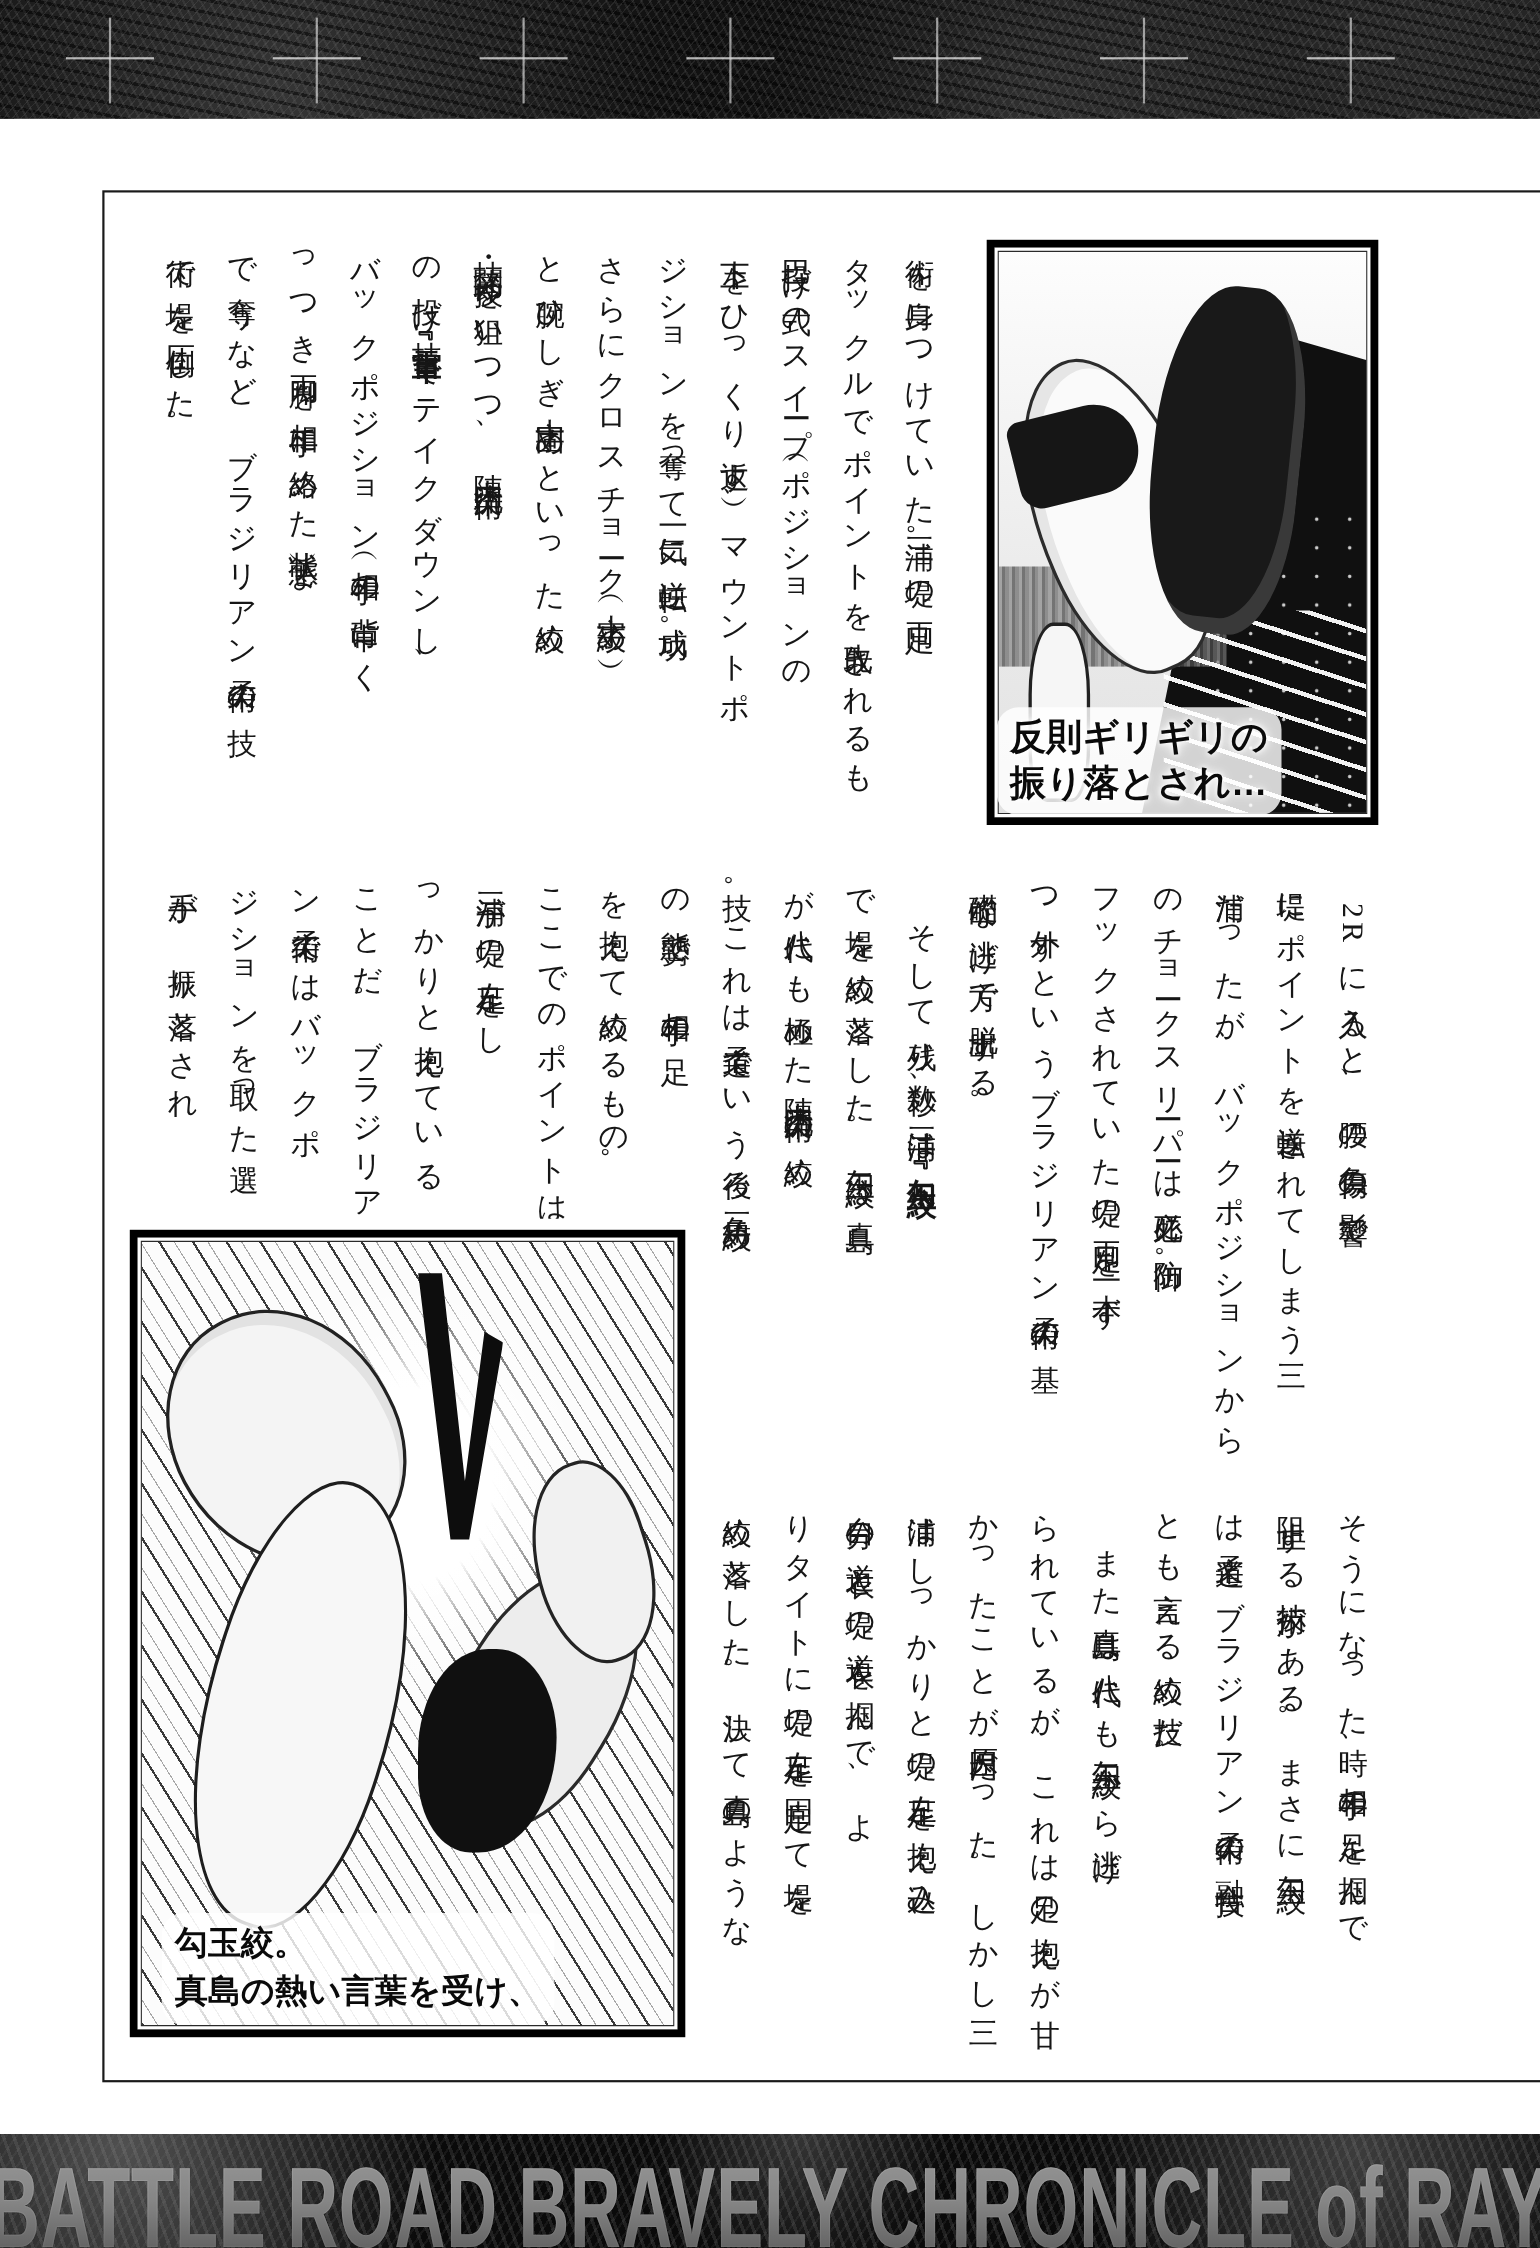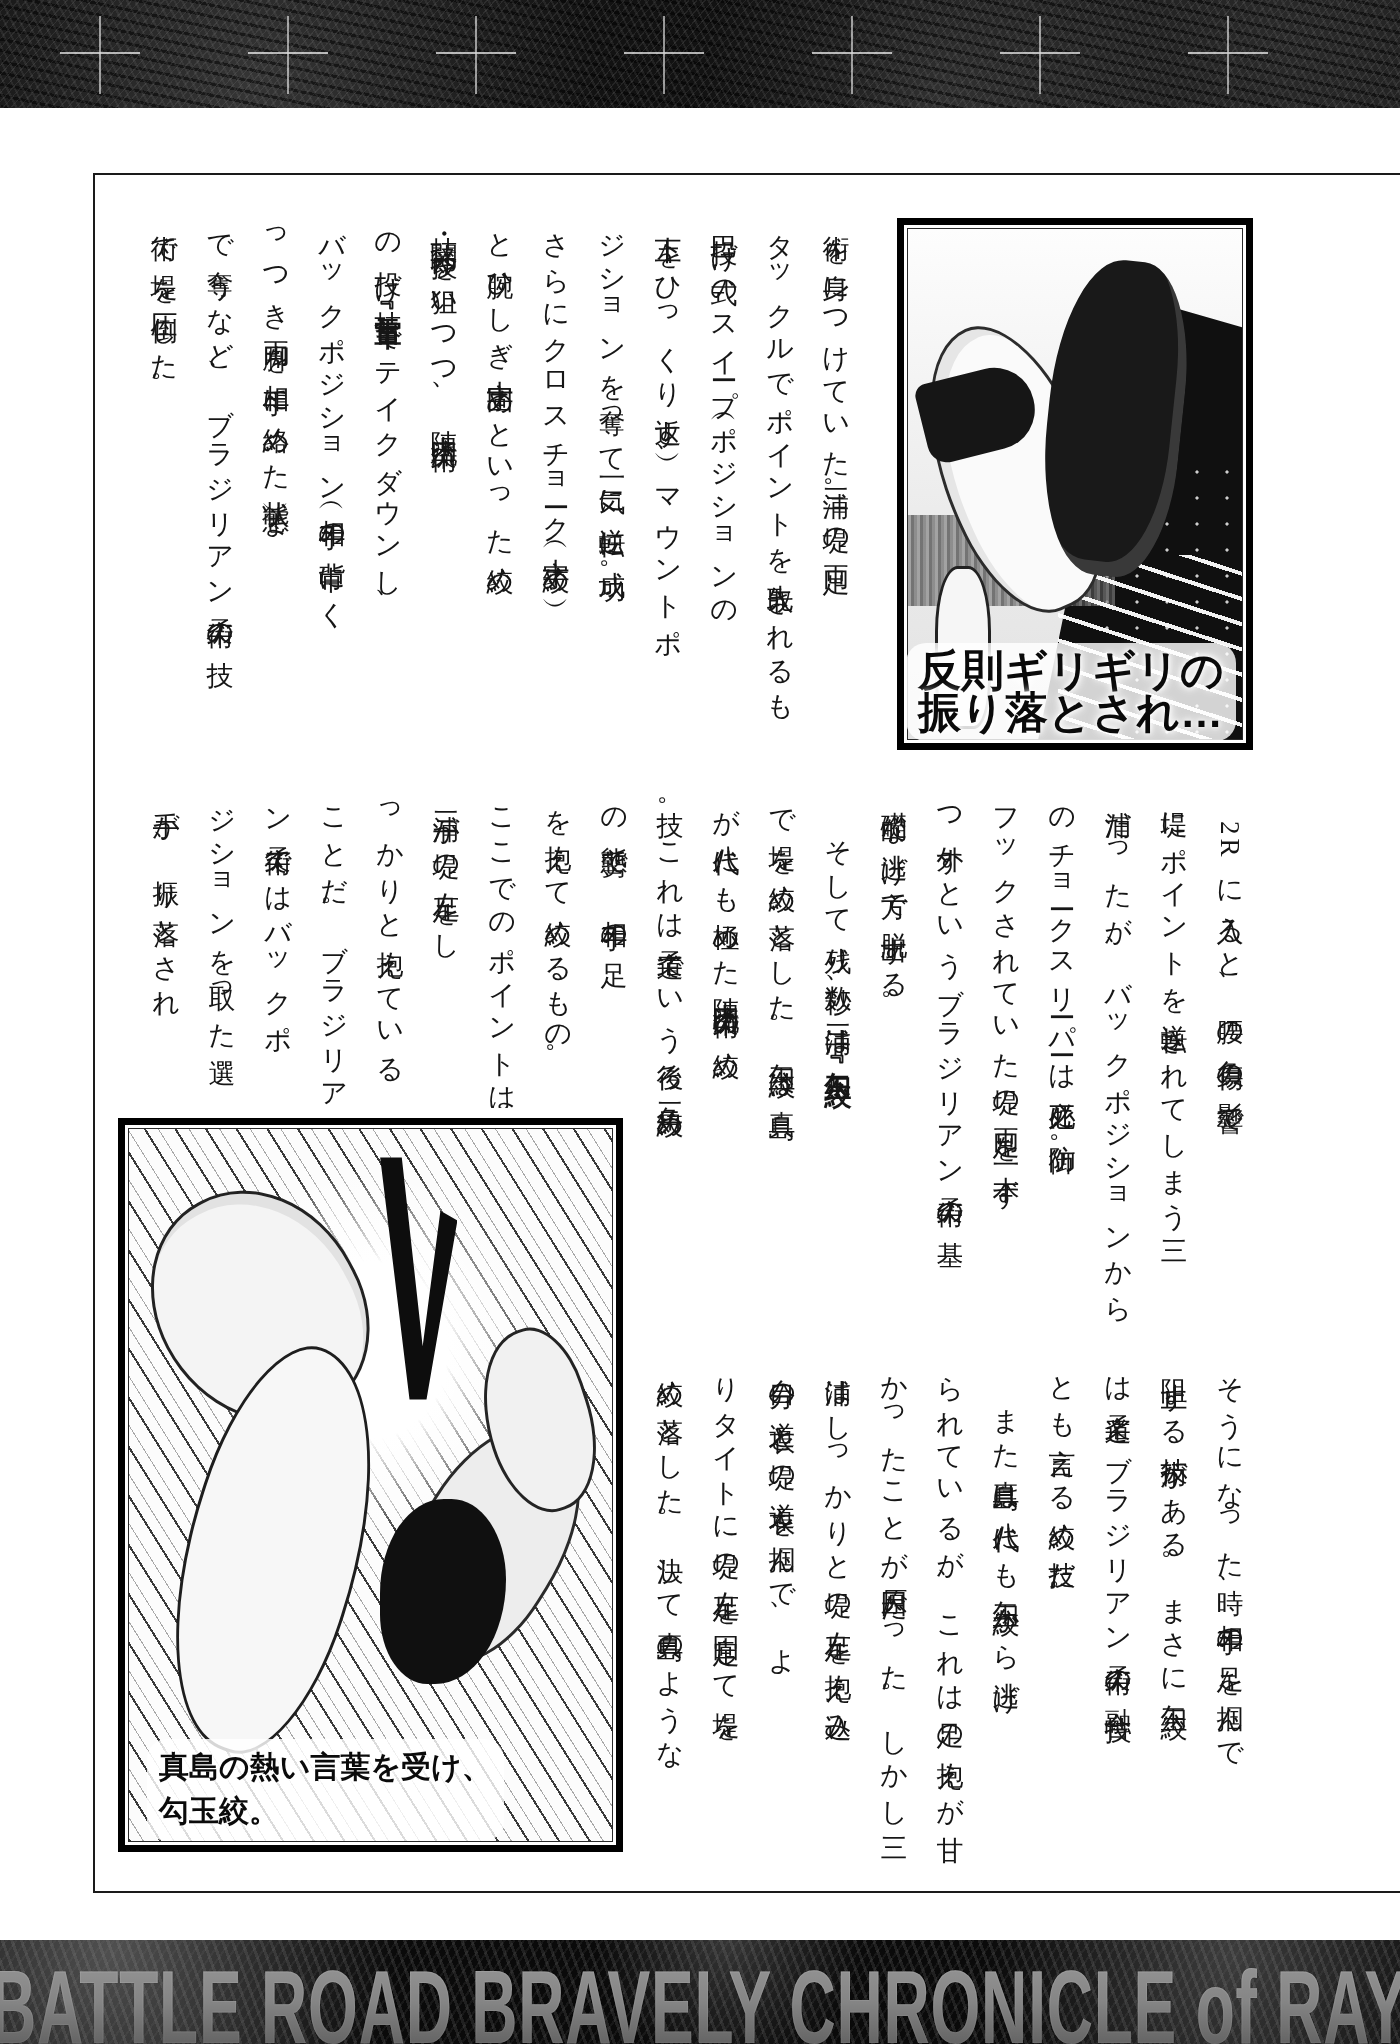--- a/index.html
+++ b/index.html
@@ -91,21 +91,21 @@
   .p2-foot  { position:absolute; right:4%; top:28%; width:22%; height:26%; background:#f1f1f1;
               border:3px solid #242424; border-radius:60% 40% 55% 45%; transform:rotate(-18deg); }
 
   
   .panel-caption {
     position:absolute; font-family:"Liberation Sans","DejaVu Sans",sans-serif;
     font-weight:bold; color:#0a0a0a; background:rgba(255,255,255,.82);
     border-radius:20px; padding:6px 12px 8px 12px;
     text-shadow:0 0 5px #fff, 0 0 8px #fff, 0 0 12px #fff;
   }
-  #caption-top { left:2px; bottom:2px; font-size:43px; line-height:42px; }
+  #caption-top { left:2px; bottom:2px; font-size:33px; line-height:42px; }
   #caption-bottom { left:22px; bottom:4px; font-size:30px; line-height:44px; }
   .panel-caption div { white-space:nowrap; }
 
   
   .banner {
     position:absolute; left:0; top:1940px; width:1400px; height:104px; background:#0a0a0a; overflow:hidden;
     background-image:
       repeating-linear-gradient(70deg, rgba(170,170,170,.14) 0 3px, transparent 3px 9px),
       repeating-linear-gradient(-55deg, rgba(120,120,120,.12) 0 2px, transparent 2px 8px),
       radial-gradient(circle at 8% 10%, rgba(210,210,210,.35), transparent 22%),
@@ -198,22 +198,22 @@
       <div class="p2-lines"></div>
       <div class="p2-flash"></div>
       <div class="p2-vee"></div>
       <div class="p2-limb1"></div>
       <div class="p2-limb2"></div>
       <div class="p2-gi"></div>
       <div class="p2-hair"></div>
       <div class="p2-foot"></div>
     </div>
     <div id="caption-bottom" class="panel-caption">
+      <div>勾玉絞。</div>
       <div>真島の熱い言葉を受け、</div>
-      <div>勾玉絞。</div>
     </div>
   </div>
 
   <div id="block-bottom" class="vtext">そうになった時、相手の足を掴んで
 阻止する技術がある。まさに勾玉絞
 は柔道とブラジリアン柔術の融合技
 とも言える絞め技だ。
 　また真島は八代にも勾玉絞から逃げ
 られているが、これは足の抱えが甘
 かったことが原因だった。しかし三

